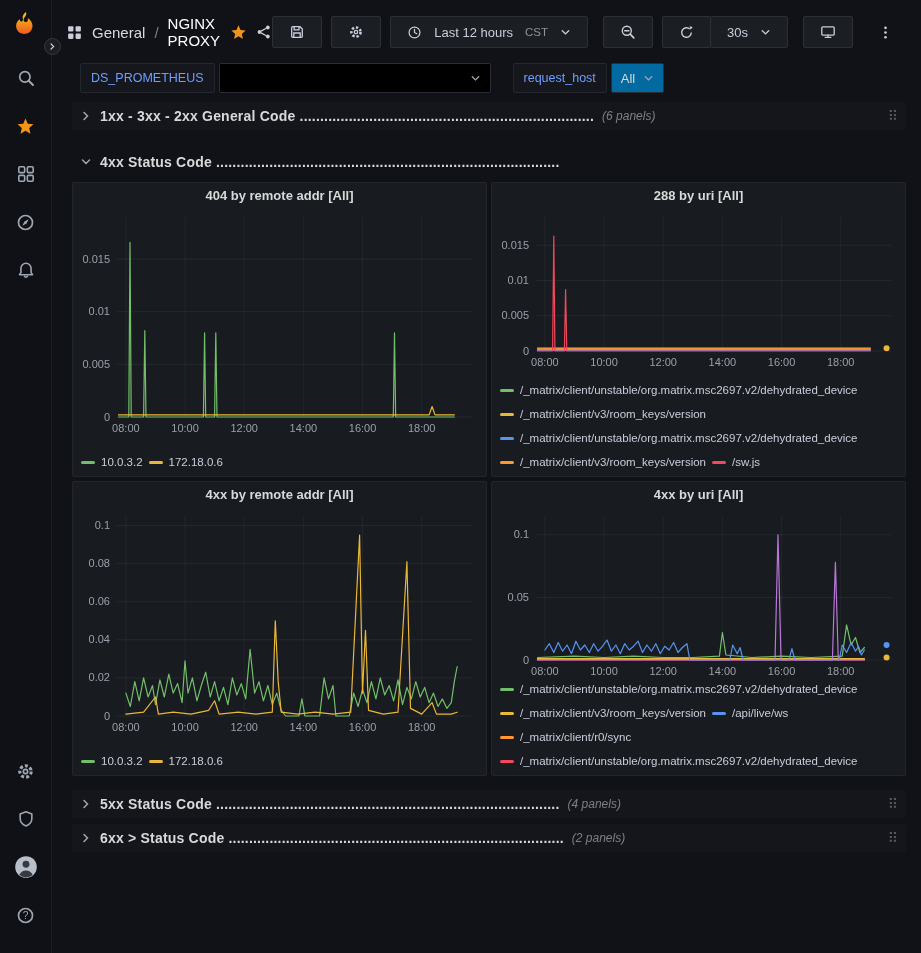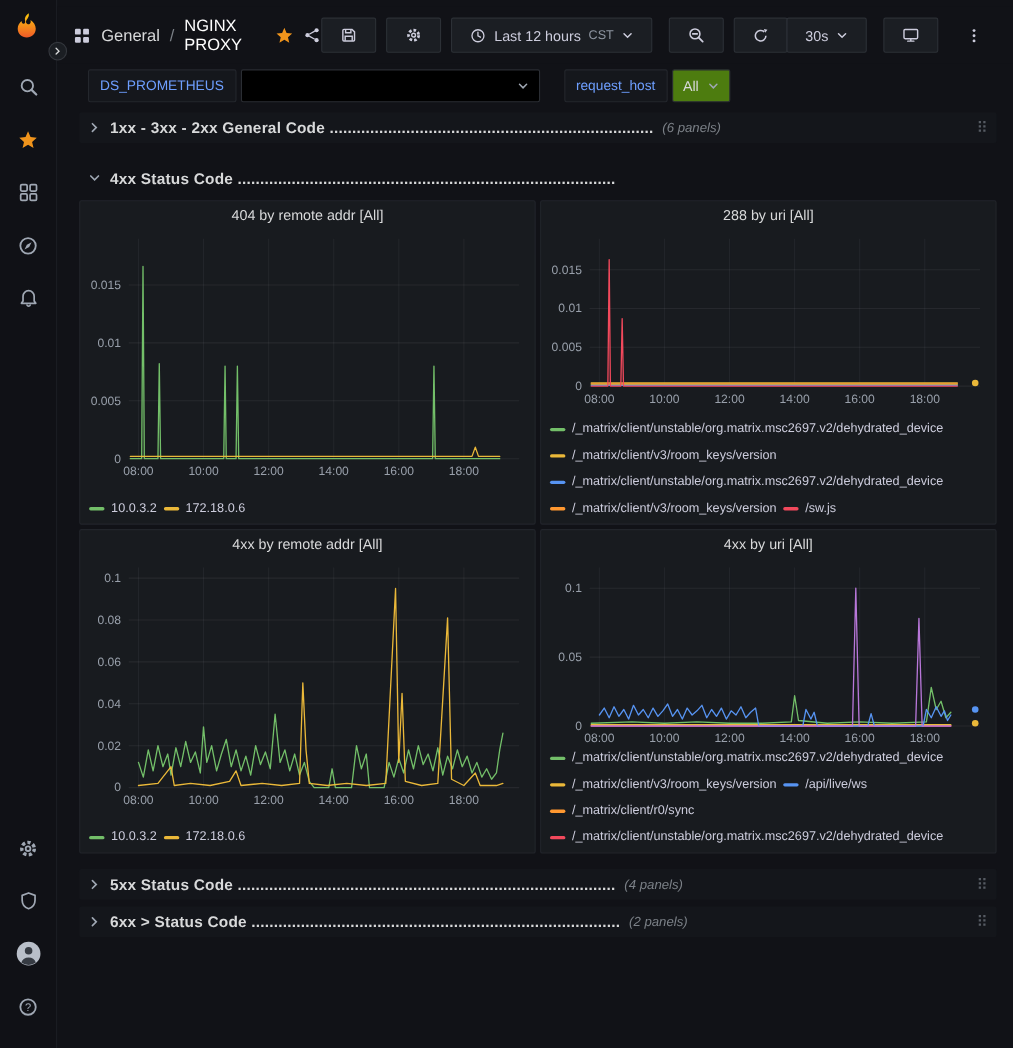--- a/index.html
+++ b/index.html
@@ -22,52 +22,52 @@
   .main { flex:1; display:flex; flex-direction:column; min-width:0; }
 
   .navbar { height:52px; flex:none; display:flex; align-items:center; padding:0 12px 0 14px;
     background:#111217;margin-top:6px; }
   .crumb { display:flex; align-items:center; gap:9px; }
   .crumb-folder { font-size:15px; color:#d8d9da; cursor:pointer; }
   .crumb-sep { font-size:15px; color:#7b8087; }
   .crumb-dash { font-size:15px; font-weight:400; color:#ffffff; }
   .nav-right { margin-left:auto; display:flex; align-items:center; gap:9px; }
   .nav-btn { height:32px; min-width:32px; display:flex; align-items:center; justify-content:center;
-    gap:7px; background:#1b1e23; border:1px solid #2c3036; border-radius:2px; color:#ccccdc;
+    gap:12px; background:#1b1e23; border:1px solid #2c3036; border-radius:2px; color:#ccccdc;
     font-size:13px; padding:0 16px; cursor:pointer; white-space:nowrap; }
   .nav-btn .tz { color:#8e95a0; font-size:11.5px; }
   .btn-group { display:flex; }
   .btn-group .nav-btn + .nav-btn { margin-left:-1px; }
   .kebab-btn { border:none; background:transparent; }
 
   
   .subbar { height:40px; flex:none; display:flex; align-items:center; gap:22px; padding-left:28px; }
   .var-pair { display:flex; align-items:center; gap:4px; }
   .var-label { height:30px; display:flex; align-items:center; padding:0 10px; font-size:12.5px;
     color:#6e9fff; background:#15171c; border:1px solid #24272d; border-radius:2px; cursor:pointer; }
   .var-value { height:30px; display:flex; align-items:center; gap:8px; padding:0 9px; font-size:13px;
-    color:#d8d9da; background:#4d7c0f; border:1px solid #2a2d33; border-radius:2px; cursor:pointer; }
+    color:#d8d9da; background:#0369a1; border:1px solid #2a2d33; border-radius:2px; cursor:pointer; }
   .var-value.black { background:#000000; width:272px; }
   .var-value .spacer { flex:1; }
 
   
   .dash { flex:1; overflow:hidden; padding:0 15px 0 20px; }
   .row-header { height:28px; display:flex; align-items:center; gap:8px; padding:0 8px;
     margin-top:4px; color:#d8d9da; cursor:pointer; background:#14161b; border-radius:2px; }
   .row-header.expanded { background:transparent; }
   .row-title { font-size:14px; font-weight:700; white-space:nowrap; overflow:hidden; letter-spacing:.2px; }
   .row-count { font-size:12px; font-style:italic; color:#7b8087; white-space:nowrap; flex:none; }
   .drag-handle { margin-left:auto; color:#565b63; font-size:14px; cursor:grab; flex:none; }
   .mt10 { margin-top:18px; } .mt14 { margin-top:14px; } .mt6 { margin-top:6px; }
 
   .panels-grid { display:grid; grid-template-columns:1fr 1fr; gap:4px; margin-top:6px; }
   .panel { height:295px; background:#181b1f; border:1px solid #22252b; border-radius:2px;
     display:flex; flex-direction:column; overflow:hidden; }
   .panel-title { height:26px; line-height:26px; flex:none; text-align:center; font-size:13px;
-    font-weight:400; color:#d8d9da; cursor:pointer; white-space:nowrap; overflow:hidden; }
+    font-weight:700; color:#d8d9da; cursor:pointer; white-space:nowrap; overflow:hidden; }
   .panel-body { flex:1; padding:0 4px; min-height:0; }
   .panel-body svg { display:block; }
   svg text.tick { fill:#99a0ab; font-size:11px; }
   .panel-legend { flex:none; display:flex; flex-wrap:wrap; align-items:center; column-gap:16px;
     row-gap:3px; padding:2px 8px 5px; font-size:11.5px; color:#ccccdc; line-height:18px; overflow:hidden;gap:6px; }
   .legend-item { display:inline-flex; align-items:center; gap:6px; white-space:nowrap; cursor:pointer; }
   .legend-marker { width:14px; height:3px; border-radius:2px; flex:none; }
 
   .icon { flex:none; }
 </style>

